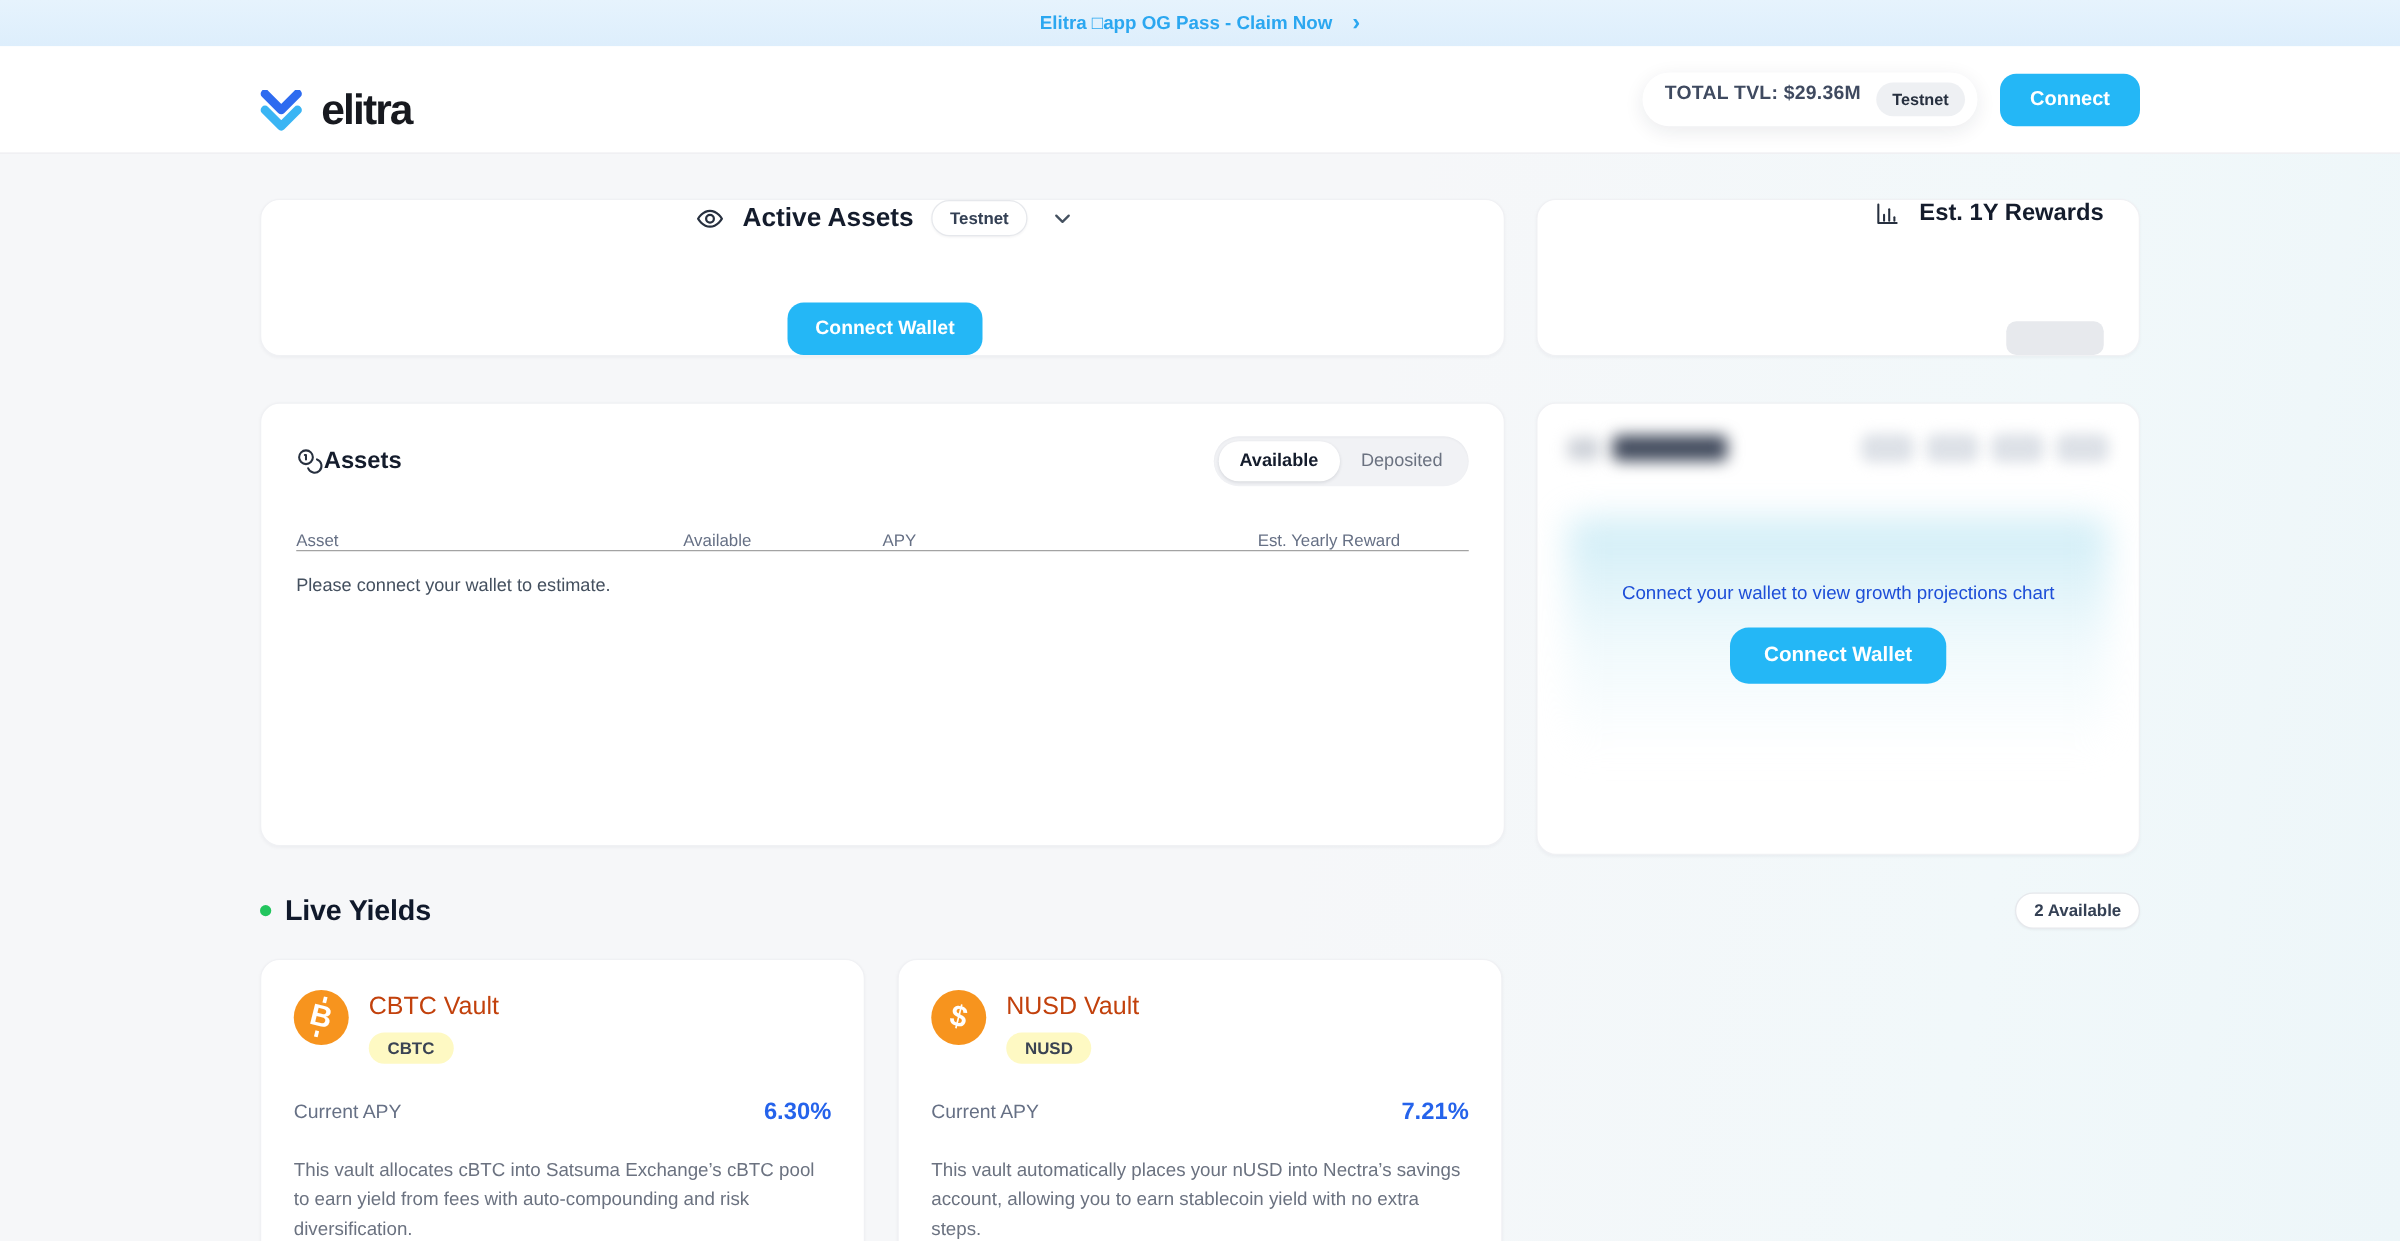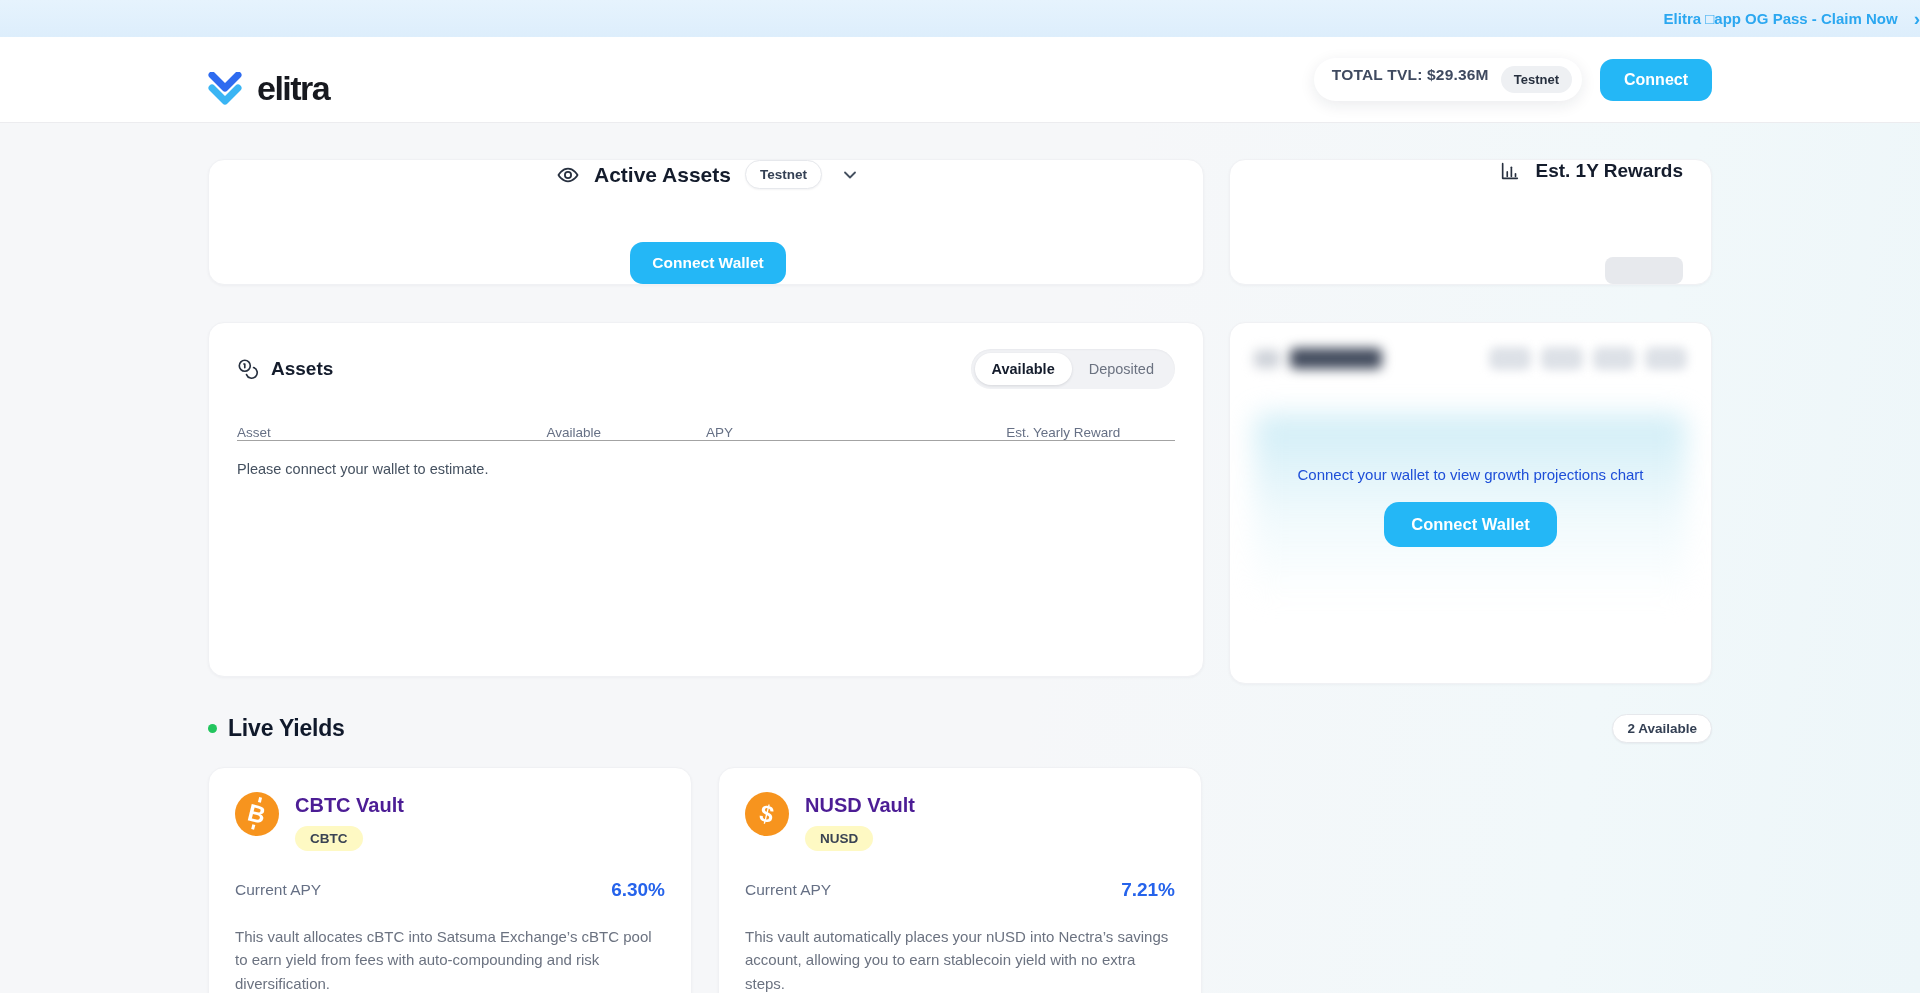--- a/index.html
+++ b/index.html
@@ -4,21 +4,21 @@
 <style>
   * { margin:0; padding:0; box-sizing:border-box; }
   html,body { width:1920px; height:993px; overflow:hidden; }
   body {
     font-family:"Liberation Sans","DejaVu Sans",sans-serif;
     background:linear-gradient(100deg,#f6f7f9 0%,#f6f7f9 55%,#f1f8fa 82%,#edf6f9 100%);
     color:#101828;
   }
   
   .banner {
-    height:37px; display:flex; align-items:center; justify-content:flex-end;
+    height:37px; display:flex; align-items:center; justify-content:center;
     background:linear-gradient(180deg,#e6f3fd,#ddeefc);
     color:#2ba7f0; font-size:15px; font-weight:600; cursor:pointer;
   }
   .banner .arrow { margin-left:16px; font-size:19px; line-height:1; font-weight:700; }
   
   .header {
     height:86px; background:#fff; border-bottom:1px solid #ececef;
     display:flex; align-items:center; justify-content:space-between;
     padding:0 208px;
   }
@@ -63,21 +63,21 @@
   .rc-title { font-size:19px; font-weight:700; color:#141c2c; }
   .skeleton {
     width:78px; height:27px; border-radius:8px; background:#e7e9ed;
     animation:pulse 1.6s ease-in-out infinite;
   }
   @keyframes pulse { 0%,100%{opacity:1} 50%{opacity:.55} }
   
   .row2 { margin-top:37px; }
   .assets-card { height:355px; padding:26px 28px; }
   .assets-head { display:flex; align-items:center; justify-content:space-between; }
-  .assets-title-wrap { display:flex; align-items:center; gap:12px; }
+  .assets-title-wrap { display:flex; align-items:center; }
   .assets-title { font-size:19px; font-weight:700; color:#141c2c; }
   .toggle { background:#f1f2f5; border-radius:999px; padding:4px; display:flex; box-shadow:inset 0 1px 2px rgba(16,24,40,.04); }
   .tab { border:none; background:transparent; border-radius:999px; padding:8px 17px; font-size:14.5px; font-family:inherit; color:#6b7280; cursor:pointer; }
   .tab.active { background:#fff; color:#141c2c; font-weight:600; box-shadow:0 1px 3px rgba(16,24,40,.12); }
   .table-head {
     margin-top:36px; display:grid; grid-template-columns:33% 17% 32% 18%;
     font-size:13.5px; color:#667085; border-bottom:1px solid #a3a3a3;
   }
   .empty-msg { margin-top:20px; font-size:14.5px; color:#44505f; }
   
@@ -109,21 +109,21 @@
   .vaults { margin-top:24px; display:grid; grid-template-columns:repeat(3,1fr); gap:26px; }
   .vault-card { height:430px; padding:24px 26px; cursor:pointer; }
   .vault-head { display:flex; align-items:flex-start; gap:16px; }
   .coin { width:44px; height:44px; border-radius:50%; background:#f7941e; display:flex; align-items:center; justify-content:center; position:relative; flex-shrink:0; }
   .coin-glyph { color:#fff; font-weight:800; font-size:24px; line-height:1; transform:rotate(14deg); position:relative; }
   .coin-glyph.btc::before, .coin-glyph.btc::after {
     content:""; position:absolute; width:2.5px; height:5px; background:#fff; left:7px;
   }
   .coin-glyph.btc::before { top:-5px; }
   .coin-glyph.btc::after { bottom:-4px; }
-  .vault-name { font-size:20px; font-weight:700; color:#4c1d95; padding-top:2px; }
+  .vault-name { font-size:20px; font-weight:400; color:#c2410c; padding-top:2px; }
   .token-pill { display:inline-block; margin-top:9px; background:#fef9c3; border-radius:999px; padding:5px 15px; font-size:13.5px; font-weight:600; color:#3a4353; }
   .apy-row { margin-top:28px; display:flex; align-items:center; justify-content:space-between; }
   .apy-label { font-size:15.5px; color:#667085; }
   .apy-value { font-size:19px; font-weight:800; color:#2563eb; }
   .vault-desc { margin-top:24px; font-size:15px; line-height:1.55; color:#6b7280; }
   svg.icon { display:block; }
 </style>
 </head>
 <body>
 

